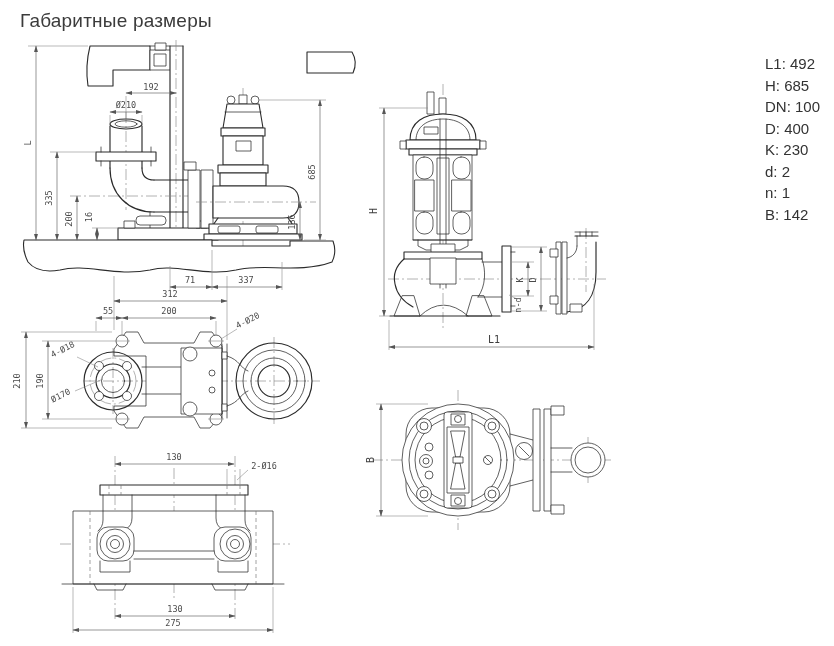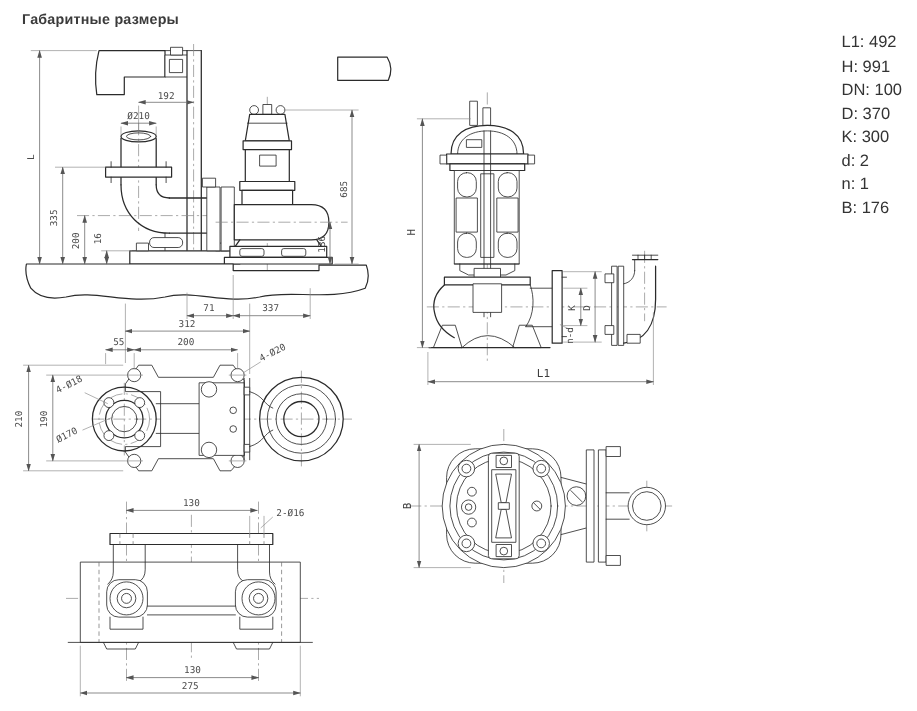--- a/index.html
+++ b/index.html
@@ -1,20 +1,20 @@
 <!DOCTYPE html>
 <html><head>
 <meta charset="utf-8">
 <style>
   html,body{margin:0;padding:0;background:#ffffff;}
   body{width:834px;height:646px;position:relative;overflow:hidden;
        font-family:"Liberation Sans",sans-serif;}
   .title{position:absolute;left:20px;top:10px;margin:0;
-         font-size:13px;font-weight:bold;color:#3b3b3b;letter-spacing:.2px;}
-  .specs{position:absolute;left:765px;top:28px;color:#333333;
+         font-size:19px;font-weight:normal;color:#3b3b3b;letter-spacing:.2px;}
+  .specs{position:absolute;left:765px;top:53px;color:#333333;
          font-size:15px;line-height:21.5px;white-space:nowrap;}
   .stage{position:absolute;left:0;top:0;}
   
   .ol{fill:none;stroke:#2b2b2b;stroke-width:1.15;stroke-linejoin:round;stroke-linecap:round;}
   .ol2{fill:none;stroke:#2b2b2b;stroke-width:.75;stroke-linejoin:round;stroke-linecap:round;}
   .wfill{fill:#ffffff;stroke:#2b2b2b;stroke-width:1.1;stroke-linejoin:round;}
   .wfill2{fill:#ffffff;stroke:#2b2b2b;stroke-width:.75;stroke-linejoin:round;}
   .cl{fill:none;stroke:#8a8a8a;stroke-width:.65;stroke-dasharray:11 3 2 3;}
   .dash{fill:none;stroke:#6f6f6f;stroke-width:.65;stroke-dasharray:4 3;}
   .dim{fill:none;stroke:#6a6a6a;stroke-width:.7;}
@@ -23,27 +23,27 @@
   .dimbig{font-family:"DejaVu Sans Mono",monospace;font-size:10px;fill:#3d3d3d;}
   text{text-anchor:middle;}
 </style>
 </head>
 <body>
 
 <h1 class="title">Габаритные размеры</h1>
 
 <div class="specs">
   <div>L1: 492</div>
-  <div>H: 991</div>
+  <div>H: 685</div>
   <div>DN: 100</div>
-  <div>D: 370</div>
-  <div>K: 300</div>
+  <div>D: 400</div>
+  <div>K: 230</div>
   <div>d: 2</div>
   <div>n: 1</div>
-  <div>B: 176</div>
+  <div>B: 142</div>
 </div>
 
 <svg class="stage" width="834" height="646" viewBox="0 0 834 646">
   <defs>
     <marker id="ma" viewBox="0 0 10 10" refX="9.2" refY="5" markerWidth="10" markerHeight="10" orient="auto-start-reverse">
       <path d="M0,2 L10,5 L0,8 Z" fill="#555"></path>
     </marker>
     <pattern id="conc" patternUnits="userSpaceOnUse" width="9" height="9">
       <path d="M-1,10 L10,-1" stroke="#8f8f8f" stroke-width="0.7" fill="none"></path>
       <circle cx="2.3" cy="2.3" r="0.55" fill="#9a9a9a"></circle>

